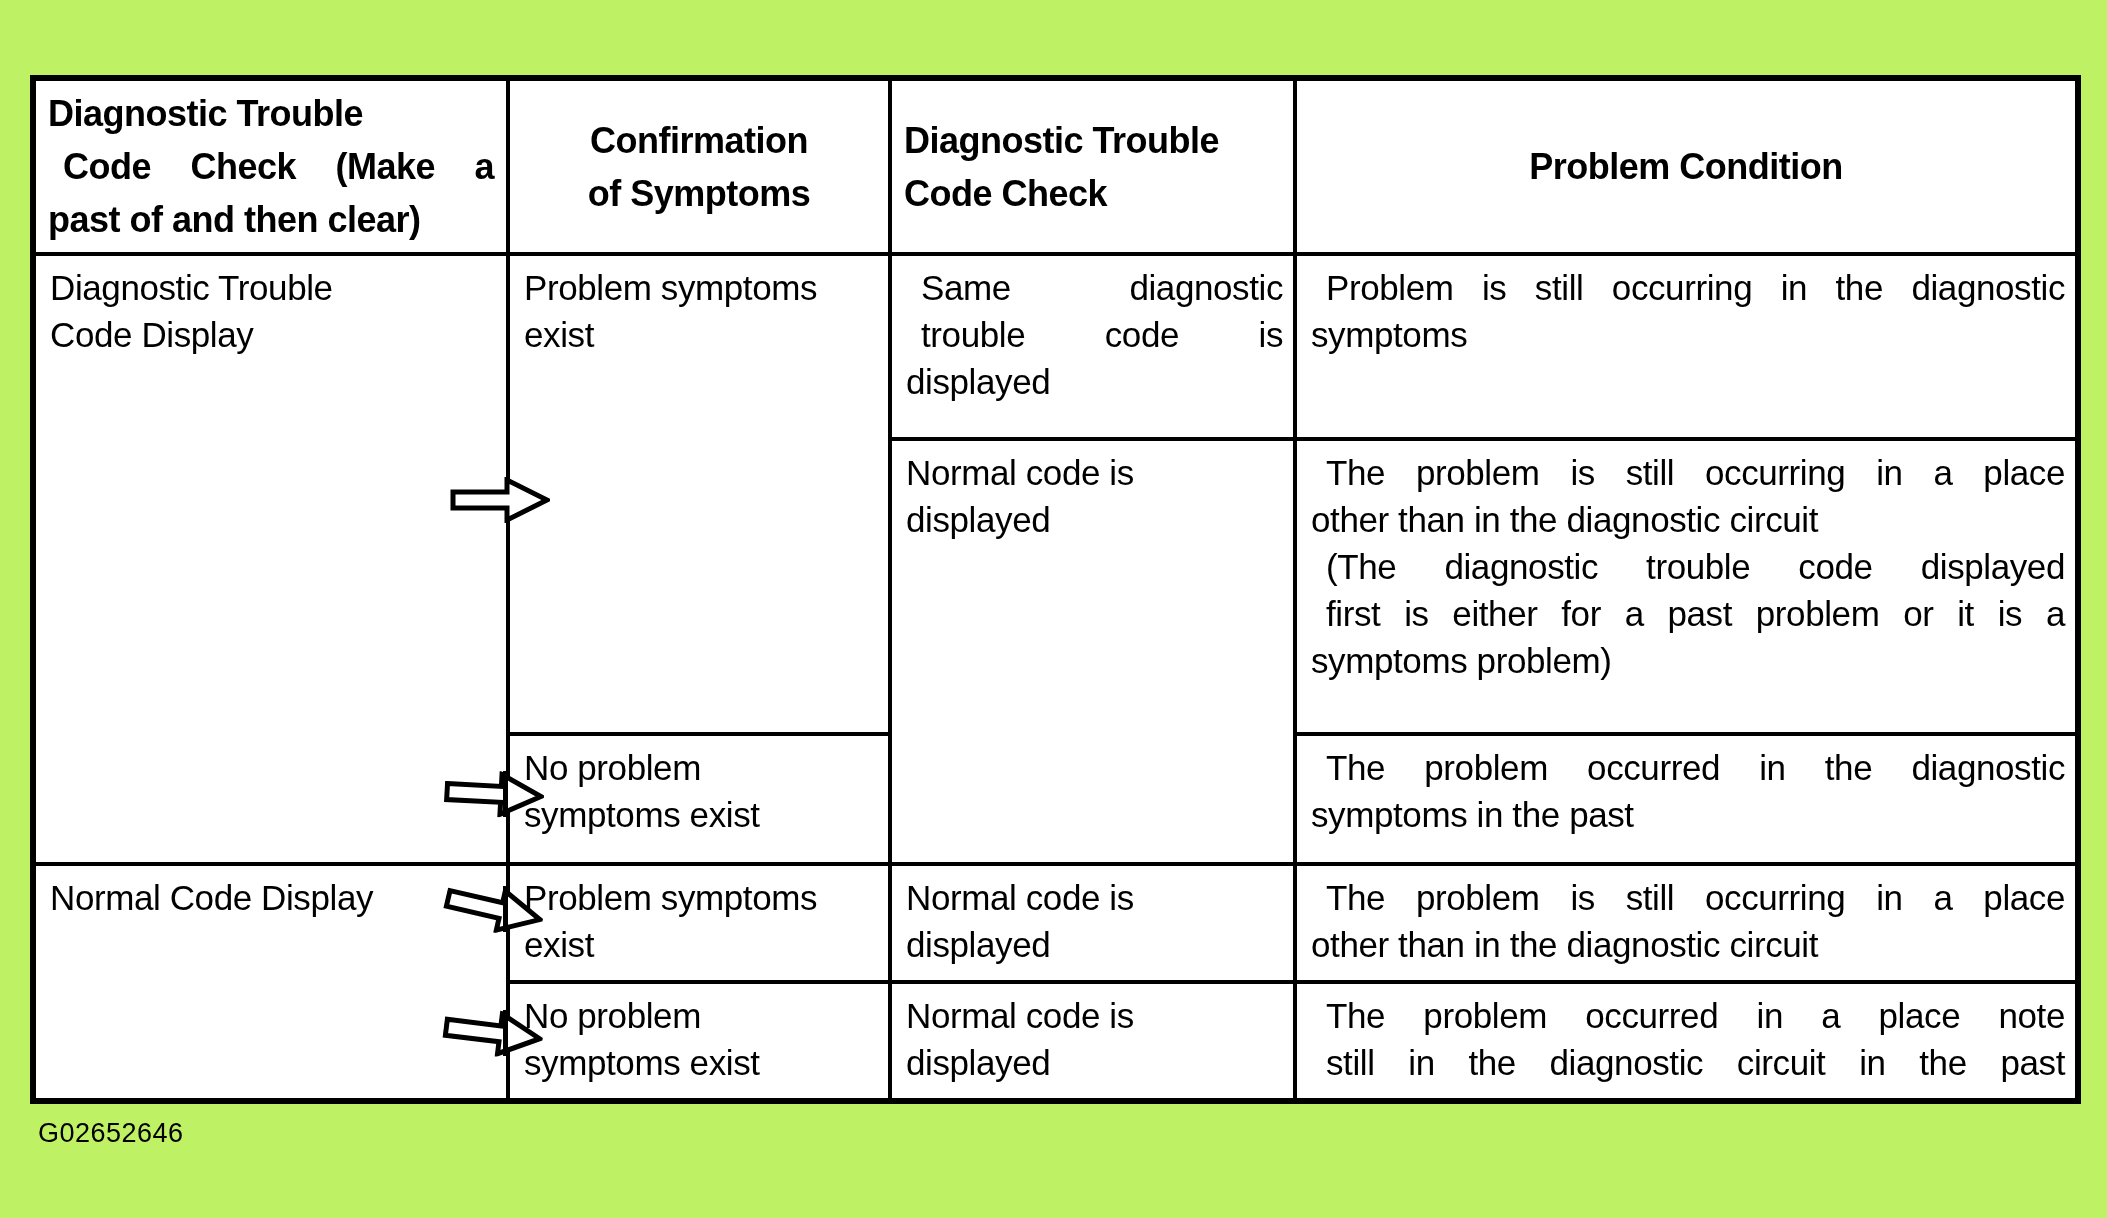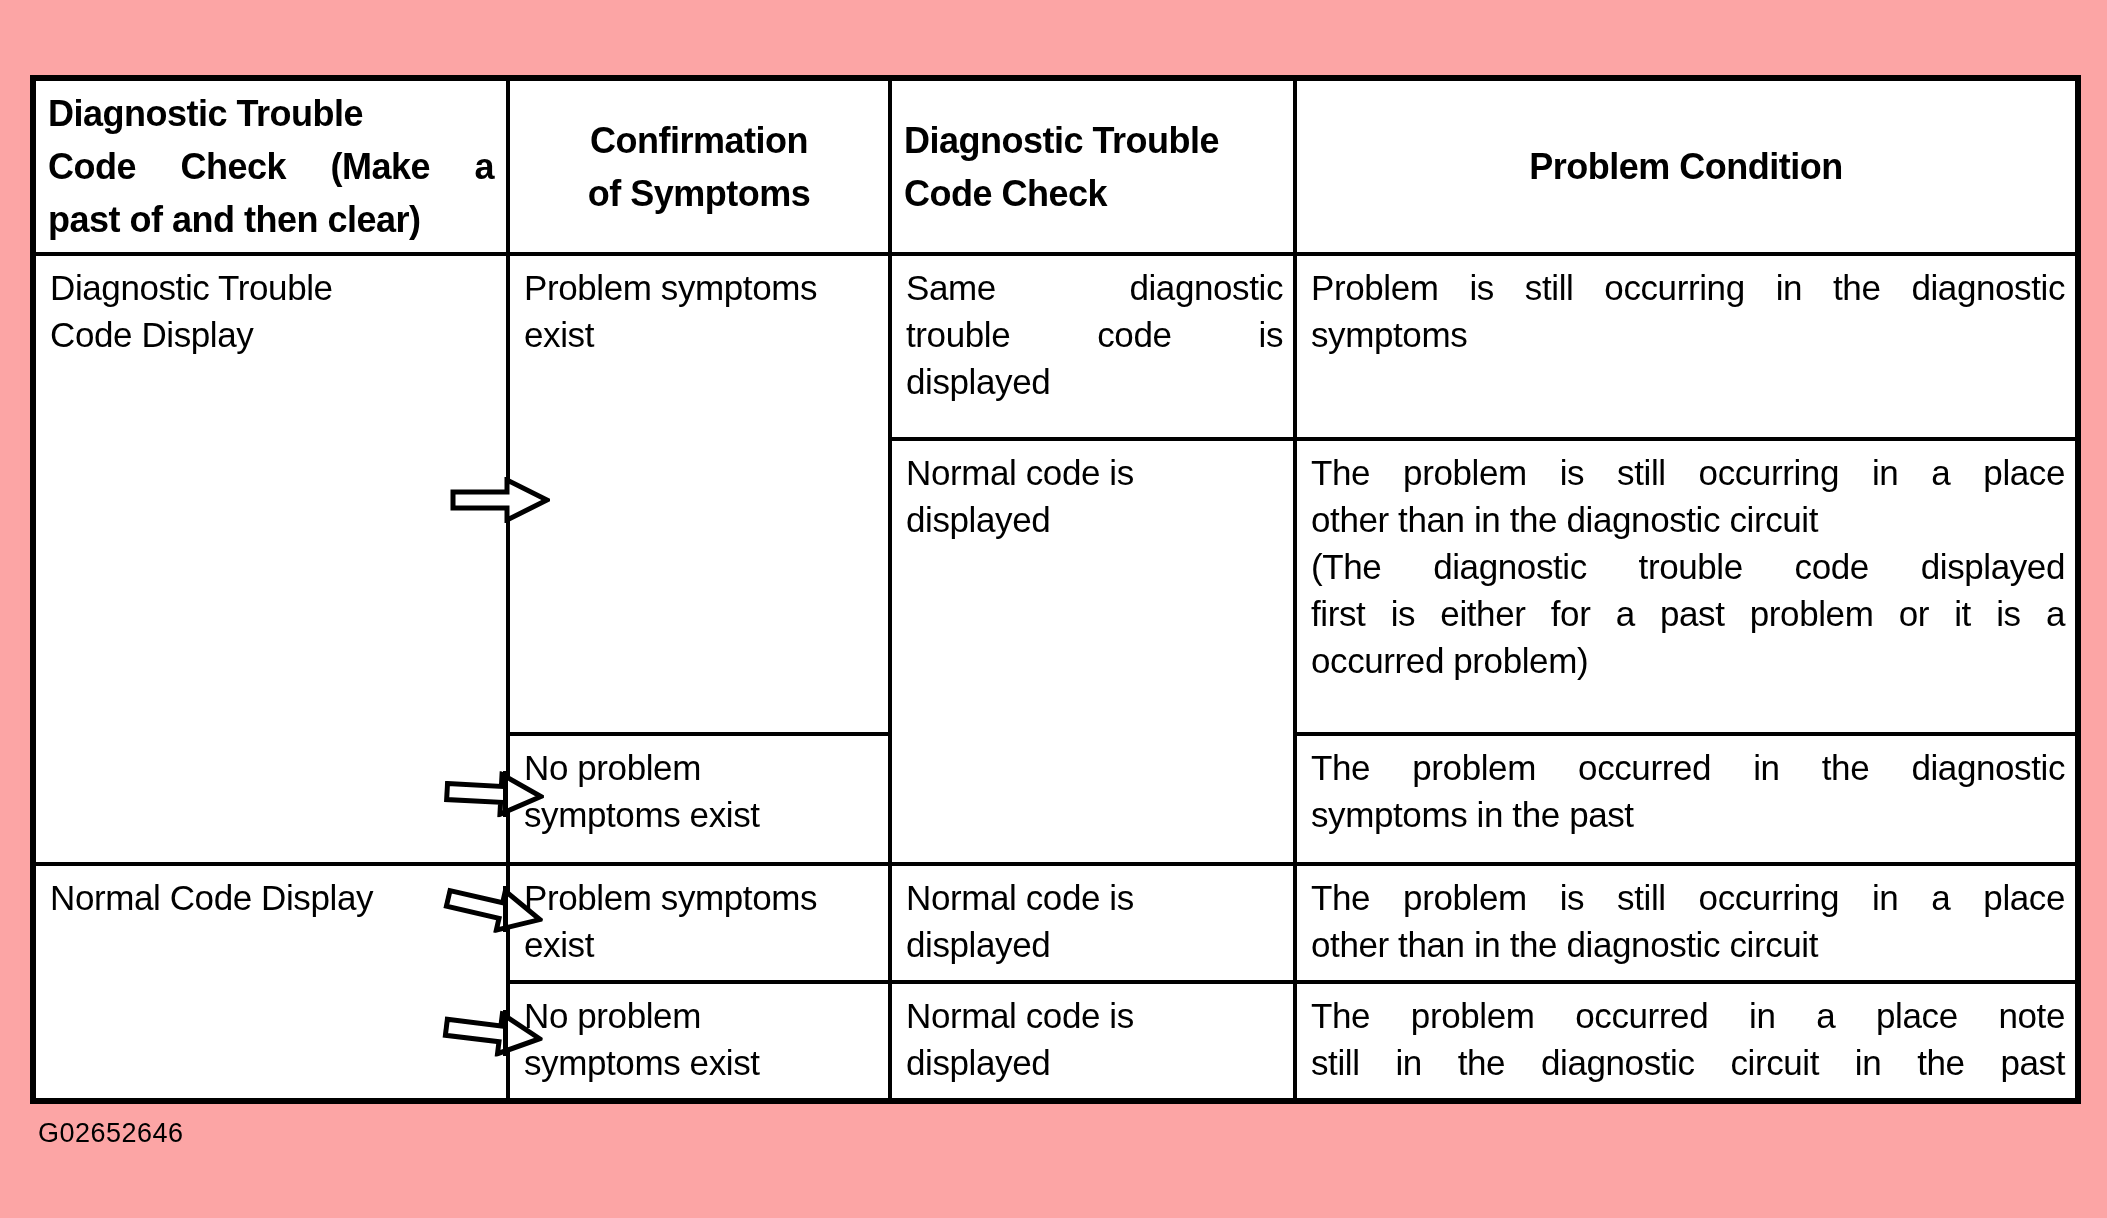--- a/index.html
+++ b/index.html
@@ -1,30 +1,30 @@
 <!DOCTYPE html>
 <html><head>
 <meta charset="utf-8">
 <style>
   html,body{margin:0;padding:0;background:#ffffff;}
   body{font-family:"Liberation Sans","DejaVu Sans",sans-serif;color:#000;}
-  .page{position:relative;width:2107px;height:1218px;background:#fca5a5;overflow:hidden;}
+  .page{position:relative;width:2107px;height:1218px;background:#bef264;overflow:hidden;}
 
   table.dtc{
     position:absolute;left:30px;top:75px;
     width:2045px;border-collapse:collapse;table-layout:fixed;
     border:6px solid #000;
   }
   td,th{border:4px solid #000;vertical-align:top;background:#fff;}
   th{vertical-align:middle;font-weight:bold;font-size:36px;line-height:53px;letter-spacing:-0.5px;padding:6px 12px;}
   td{font-size:35px;line-height:47px;letter-spacing:-0.4px;padding:8px 10px 0 14px;}
   th.left{text-align:left;}
   th.center{text-align:center;}
   .ln{display:block;}
-  .jl{text-align:justify;text-align-last:justify;}
+  .jl{text-align:justify;text-align-last:justify;margin-left:15px;}
   tr.r0{height:173px;}
   tr.r1{height:185px;}
   tr.r2{height:295px;}
   tr.r3{height:130px;}
   tr.r4{height:118px;}
   tr.r5{height:119px;}
 
   .arrow{position:absolute;width:100px;height:46px;z-index:2;}
   .arrow svg{display:block;width:100%;height:100%;}
   .a1{left:450px;top:477px;}
@@ -91,21 +91,21 @@
     <tr class="r2">
       <td rowspan="2">
         <span class="ln">Normal code is</span>
         <span class="ln">displayed</span>
       </td>
       <td>
         <span class="ln jl">The problem is still occurring in a place</span>
         <span class="ln">other than in the diagnostic circuit</span>
         <span class="ln jl">(The diagnostic trouble code displayed</span>
         <span class="ln jl">first is either for a past problem or it is a</span>
-        <span class="ln">occurred problem)</span>
+        <span class="ln">symptoms problem)</span>
       </td>
     </tr>
     <tr class="r3">
       <td>
         <span class="ln">No problem</span>
         <span class="ln">symptoms exist</span>
       </td>
       <td>
         <span class="ln jl">The problem occurred in the diagnostic</span>
         <span class="ln">symptoms in the past</span>

